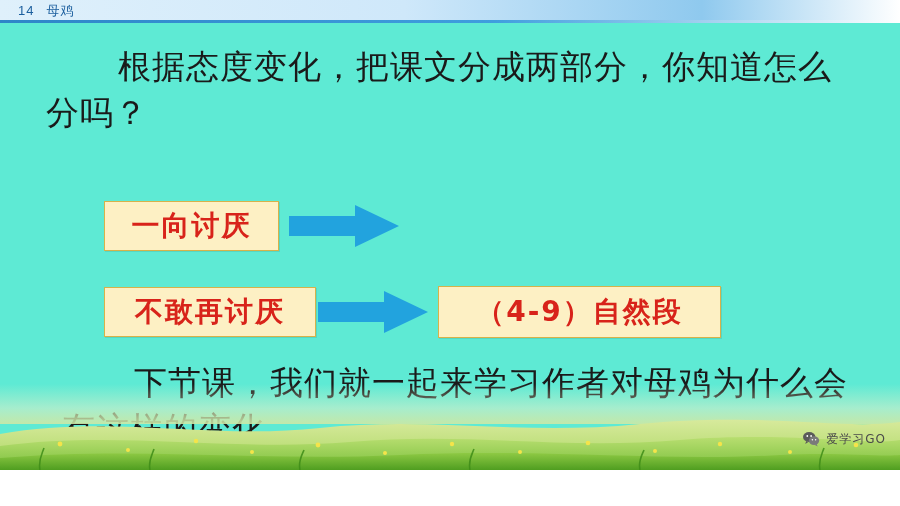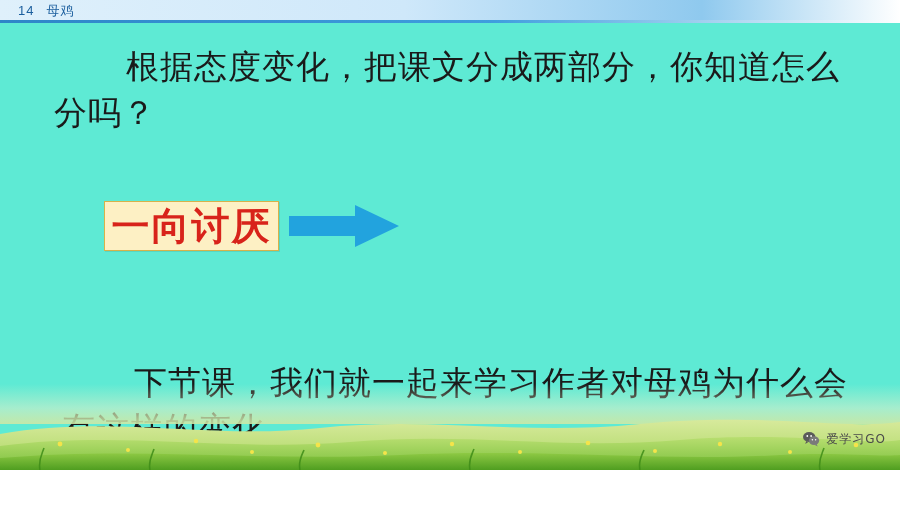--- a/index.html
+++ b/index.html
@@ -55,21 +55,21 @@
   .para {
     position: absolute;
     color: #1a1a1a;
     font-size: 33px;
     line-height: 46px;
     letter-spacing: 1px;
     white-space: pre-wrap;
     font-family: "DejaVu Sans", "Liberation Sans", sans-serif;
   }
   .para-top {
-    left: 54px;
+    left: 46px;
     top: 44px;
     width: 790px;
     text-indent: 72px;
   }
   .para-bottom {
     left: 62px;
     top: 360px;
     width: 800px;
     text-indent: 72px;
   }
@@ -82,21 +82,21 @@
   }
   .row-1 { left: 104px; top: 201px; }
   .row-2 { left: 104px; top: 286px; }
 
   .box {
     background: #fdf0c4;
     border: 1px solid #d6b24a;
     box-sizing: border-box;
     color: #d8231a;
     font-weight: bold;
-    font-size: 38px;
+    font-size: 28px;
     letter-spacing: 2px;
     display: flex;
     align-items: center;
     justify-content: center;
     font-family: "DejaVu Sans", "Liberation Sans", sans-serif;
     box-shadow: 1px 1px 0 rgba(0,0,0,0.08);
   }
   .box-left-1 { width: 175px; height: 50px; }
   .box-left-2 { width: 212px; height: 50px; }
   .box-right-1 { width: 280px; height: 52px; }
@@ -168,20 +168,29 @@
 
   <div class="row row-1">
     <div class="box box-left-1">一向讨厌</div>
     <div class="arrow-wrap arrow-1">
       <svg class="arrow-svg" width="112" height="46" viewBox="0 0 112 46" xmlns="http://www.w3.org/2000/svg">
         <polygon points="0,13 66,13 66,2 110,23 66,44 66,33 0,33" fill="#22a3de"></polygon>
       </svg>
     </div>
   </div>
 
+  <div class="row row-2">
+    <div class="box box-left-2">不敢再讨厌</div>
+    <div class="arrow-wrap arrow-2">
+      <svg class="arrow-svg" width="112" height="46" viewBox="0 0 112 46" xmlns="http://www.w3.org/2000/svg">
+        <polygon points="0,13 66,13 66,2 110,23 66,44 66,33 0,33" fill="#22a3de"></polygon>
+      </svg>
+    </div>
+    <div class="box box-right-2">（4-9）自然段</div>
+  </div>
 
   <div class="para para-bottom">下节课，我们就一起来学习作者对母鸡为什么会有这样的变化。</div>
 
   <div class="scenery">
     <div class="sky-fade"></div>
     <svg class="hill" viewBox="0 0 900 70" preserveAspectRatio="none" xmlns="http://www.w3.org/2000/svg">
       <defs>
         <linearGradient id="gfar" x1="0" y1="0" x2="0" y2="1">
           <stop offset="0%" stop-color="#d7ea9c"></stop>
           <stop offset="100%" stop-color="#a9d55f"></stop>

